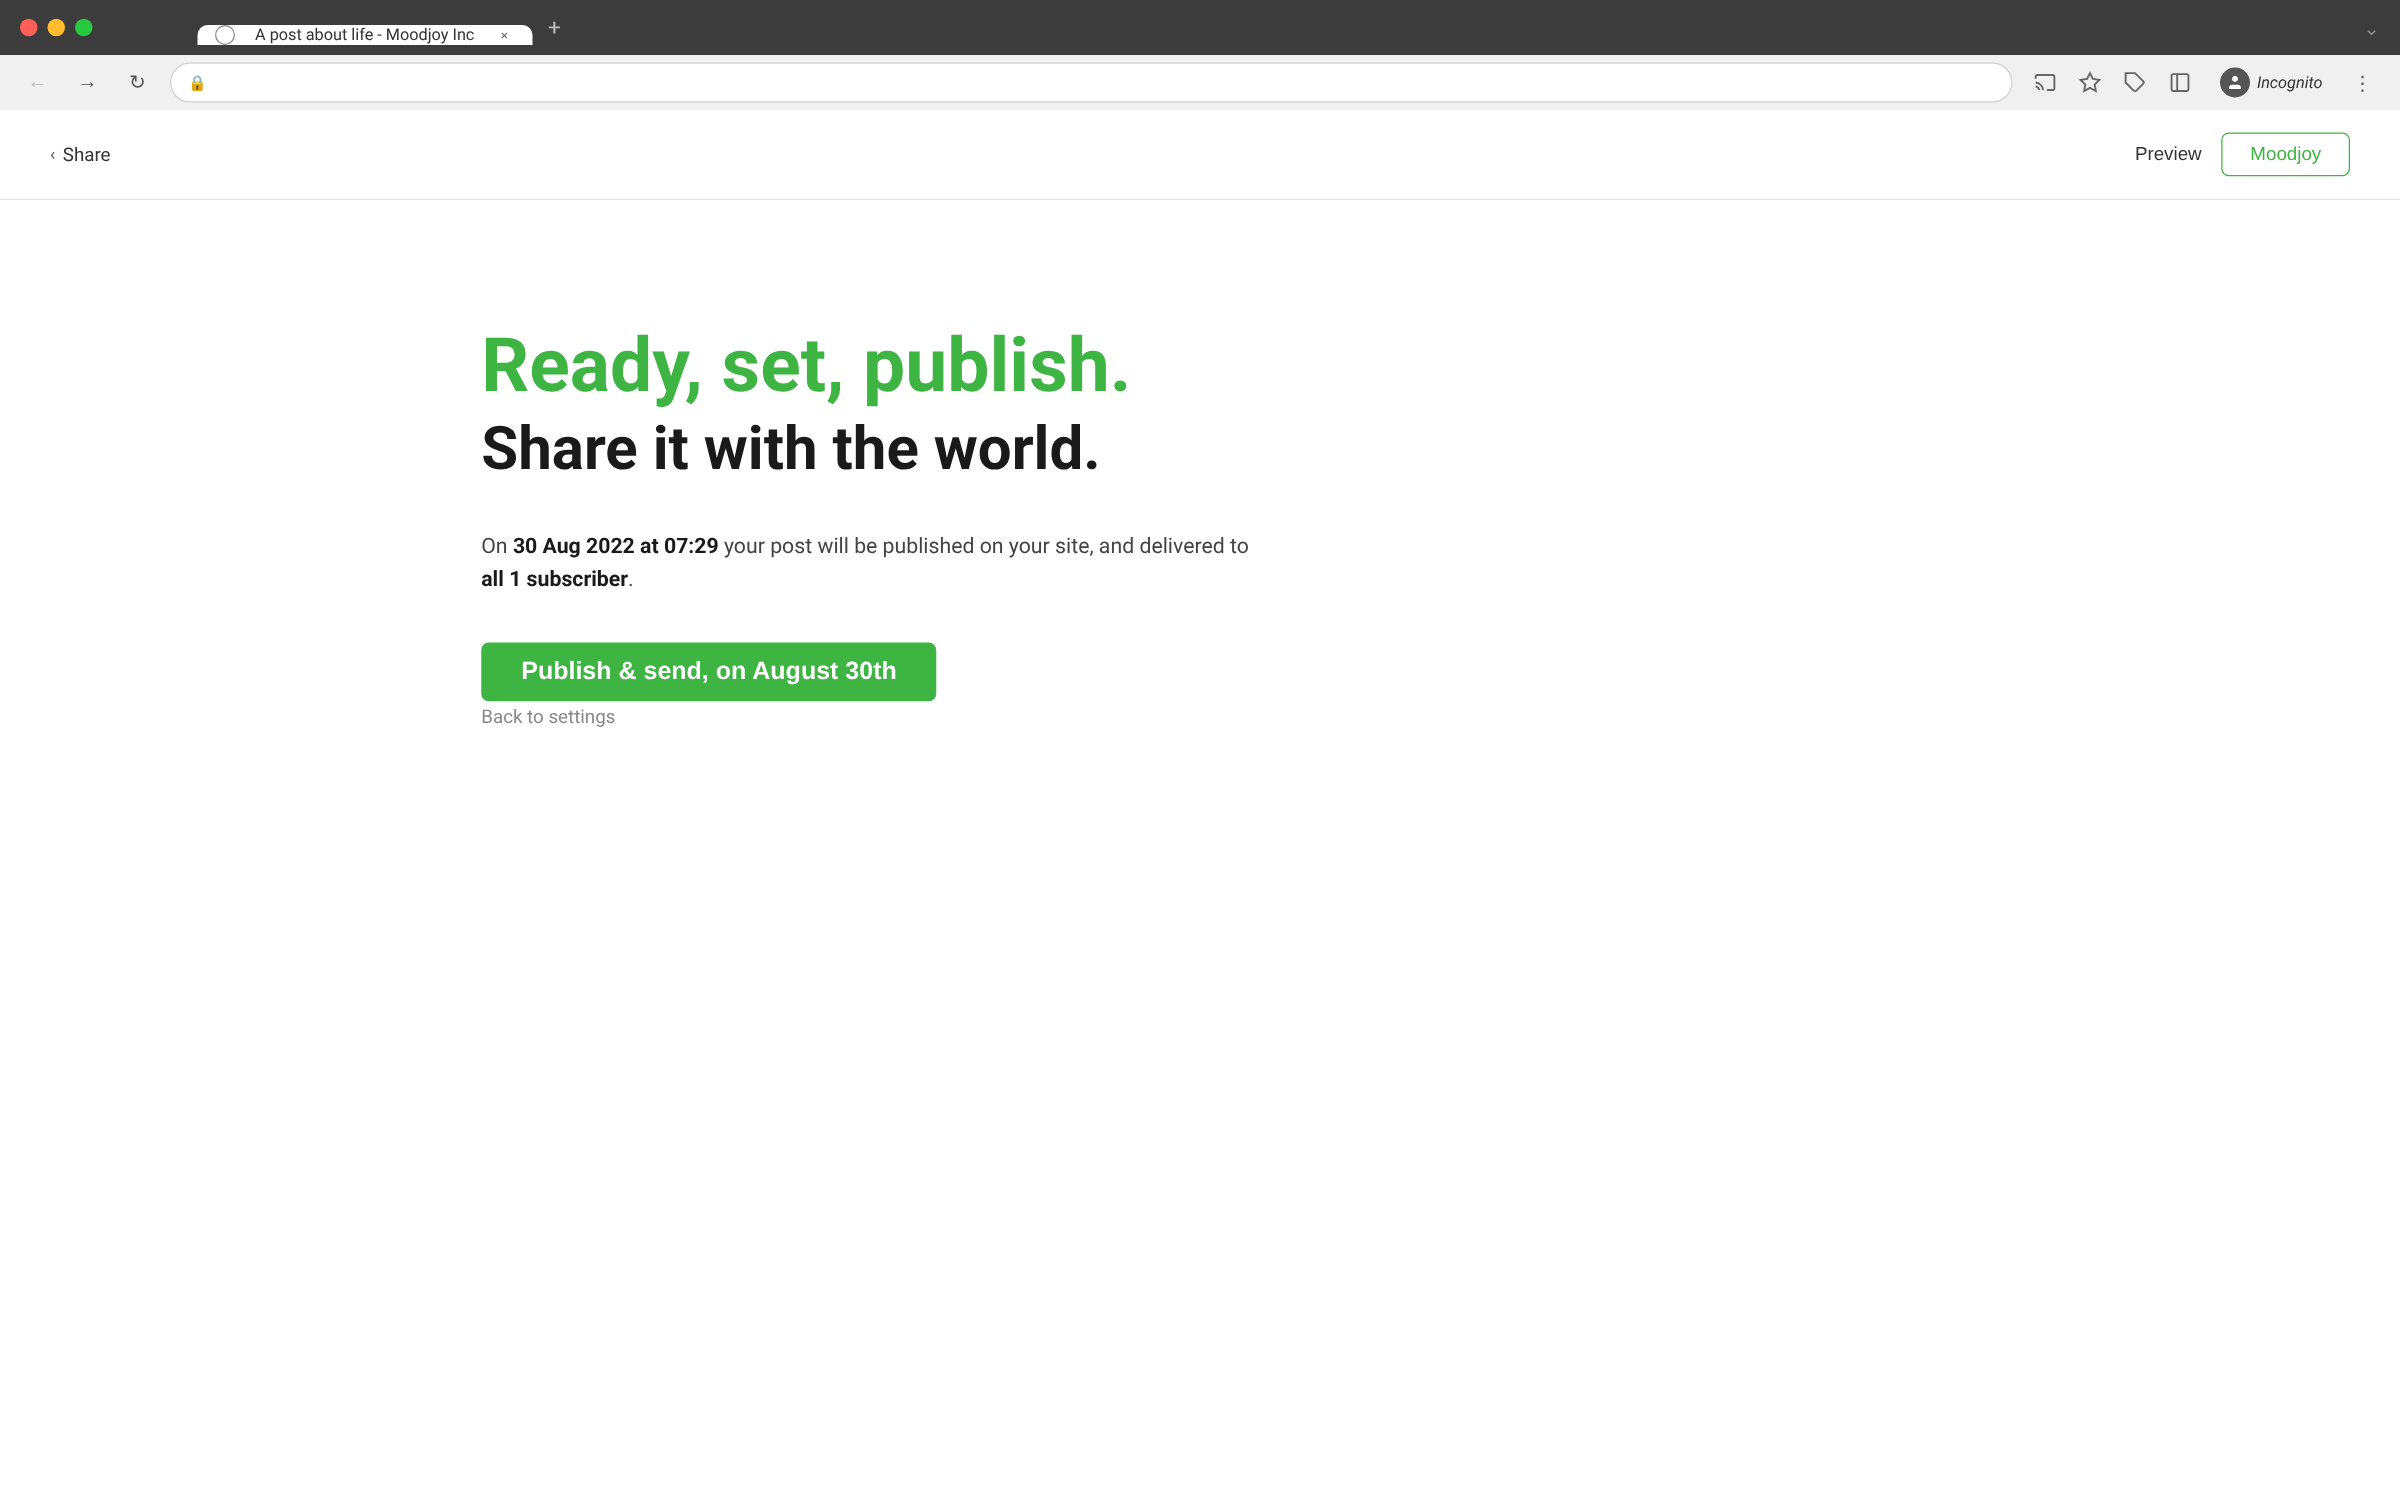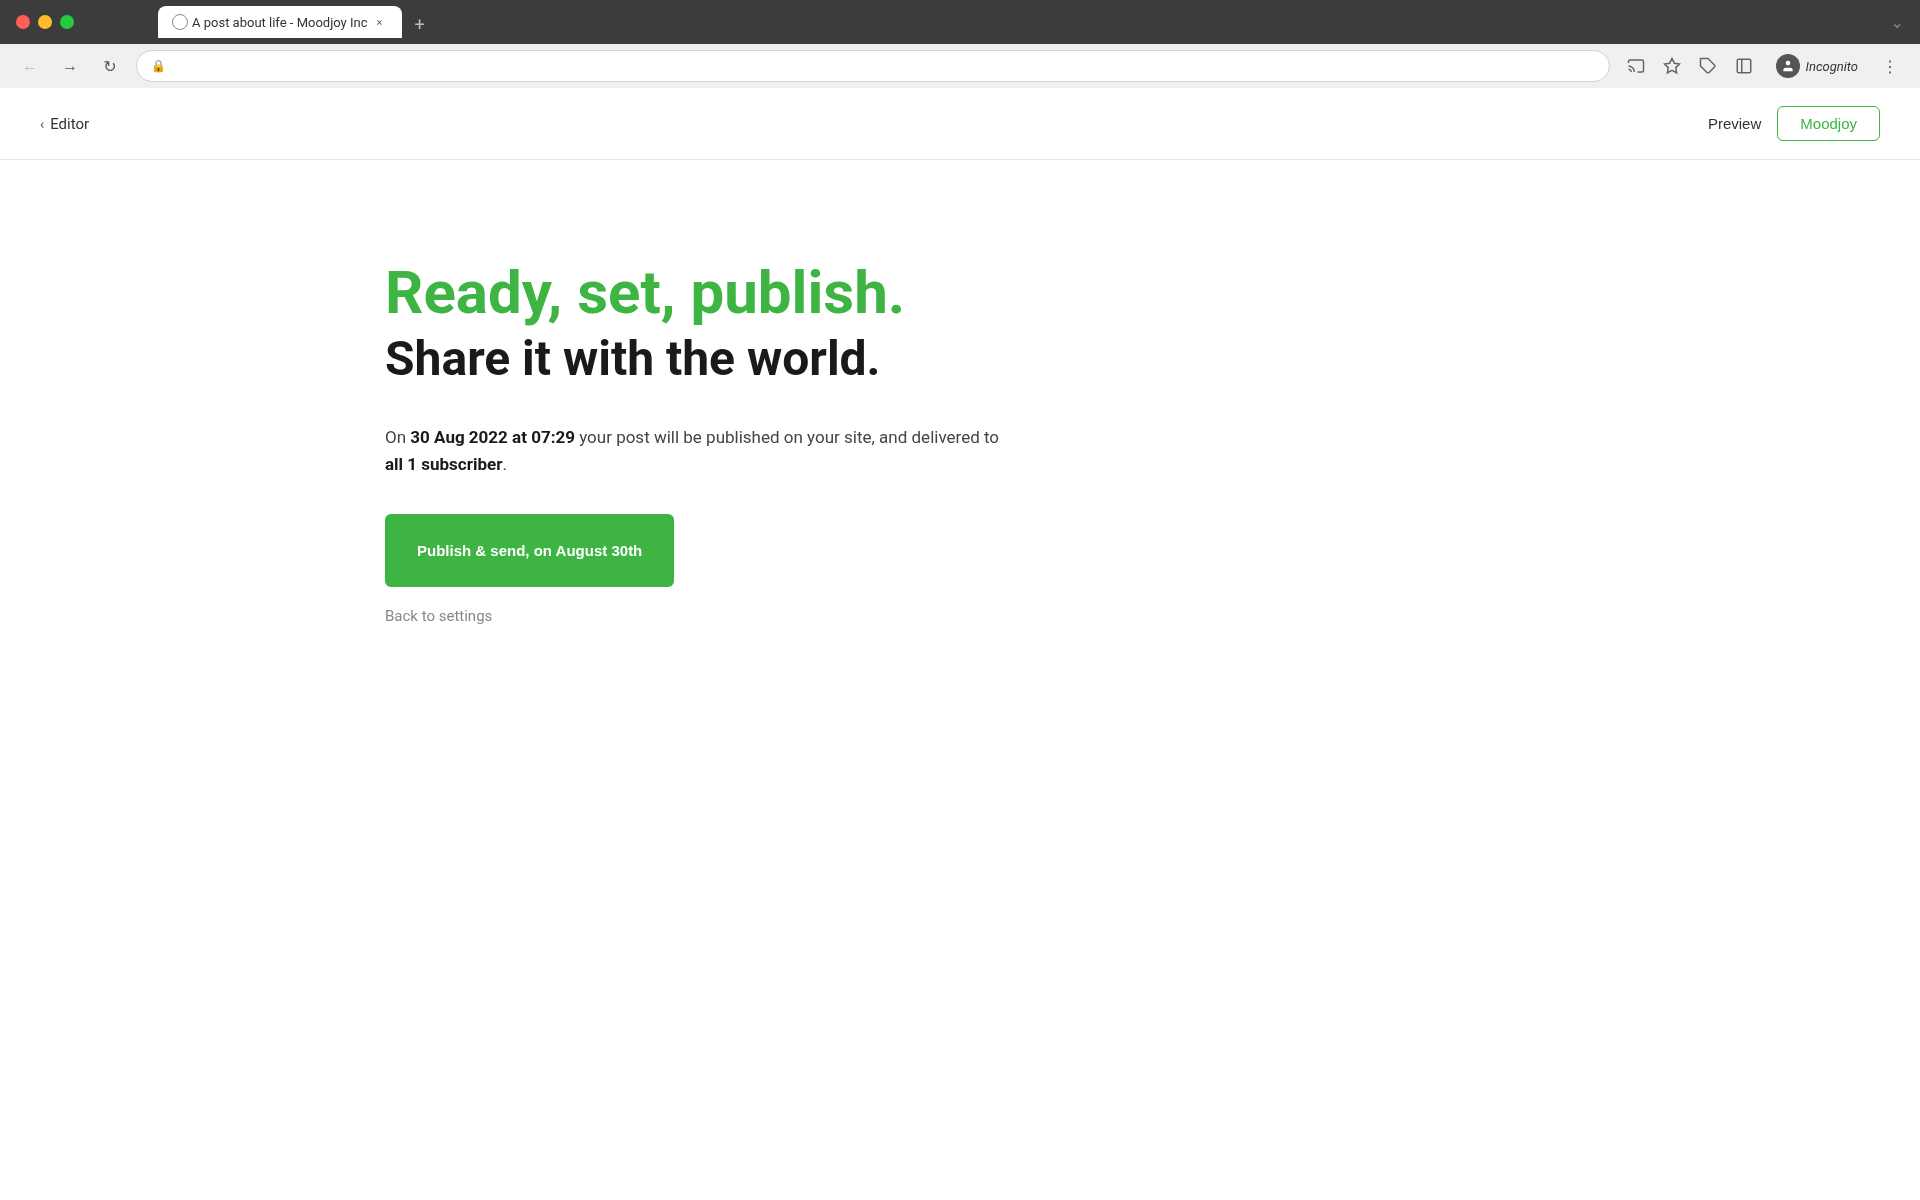--- a/index.html
+++ b/index.html
@@ -47,24 +47,24 @@
       align-items: flex-end;
       padding: 0 0 0 12px;
       gap: 0;
       margin-left: 60px;
     }
 
     .tab {
       display: flex;
       align-items: center;
       background: #ffffff;
-      height: 32px;
+      height: 16px;
       padding: 0 14px;
       border-radius: 8px 8px 0 0;
-      gap: 4px;
+      gap: 16px;
       min-width: 220px;
     }
 
     .tab-favicon {
       width: 16px;
       height: 16px;
       border-radius: 50%;
       border: 1.5px solid #888;
       display: inline-block;
     }
@@ -292,27 +292,27 @@
 
     .publish-description strong {
       font-weight: 700;
       color: #1a1a1a;
       margin-top: 22px;
     }
 
     .publish-send-btn {
       background: #3eb443;
       color: #ffffff;
-      font-size: 15px;
+      font-size: 20px;
       font-weight: 600;
       border: none;
       border-radius: 6px;
-      padding: 28px 32px;
-      cursor: pointer;
-      margin-bottom: 20px;
+      padding: 12px 32px;
+      cursor: pointer;
+      margin-bottom: 3px;
       display: block;
     }
 
     .back-to-settings {
       font-size: 15px;
       color: #888;
       cursor: pointer;
       background: transparent;
       border: none;
       text-decoration: none;
@@ -389,21 +389,21 @@
       <div class="toolbar-icon">⋮</div>
     </div>
   </div>
 </div>
 
 <div class="app-container">
 
   <div class="app-header">
     <a class="back-nav">
       <span class="back-chevron">‹</span>
-      <span>Editor</span>
+      <span>Share</span>
     </a>
     <div class="header-actions">
       <button class="preview-btn">Preview</button>
       <button class="publish-btn">Moodjoy</button>
     </div>
   </div>
 
   <div class="main-content">
     <div class="publish-panel">
       <div class="headline-green">Ready, set, publish.</div>

